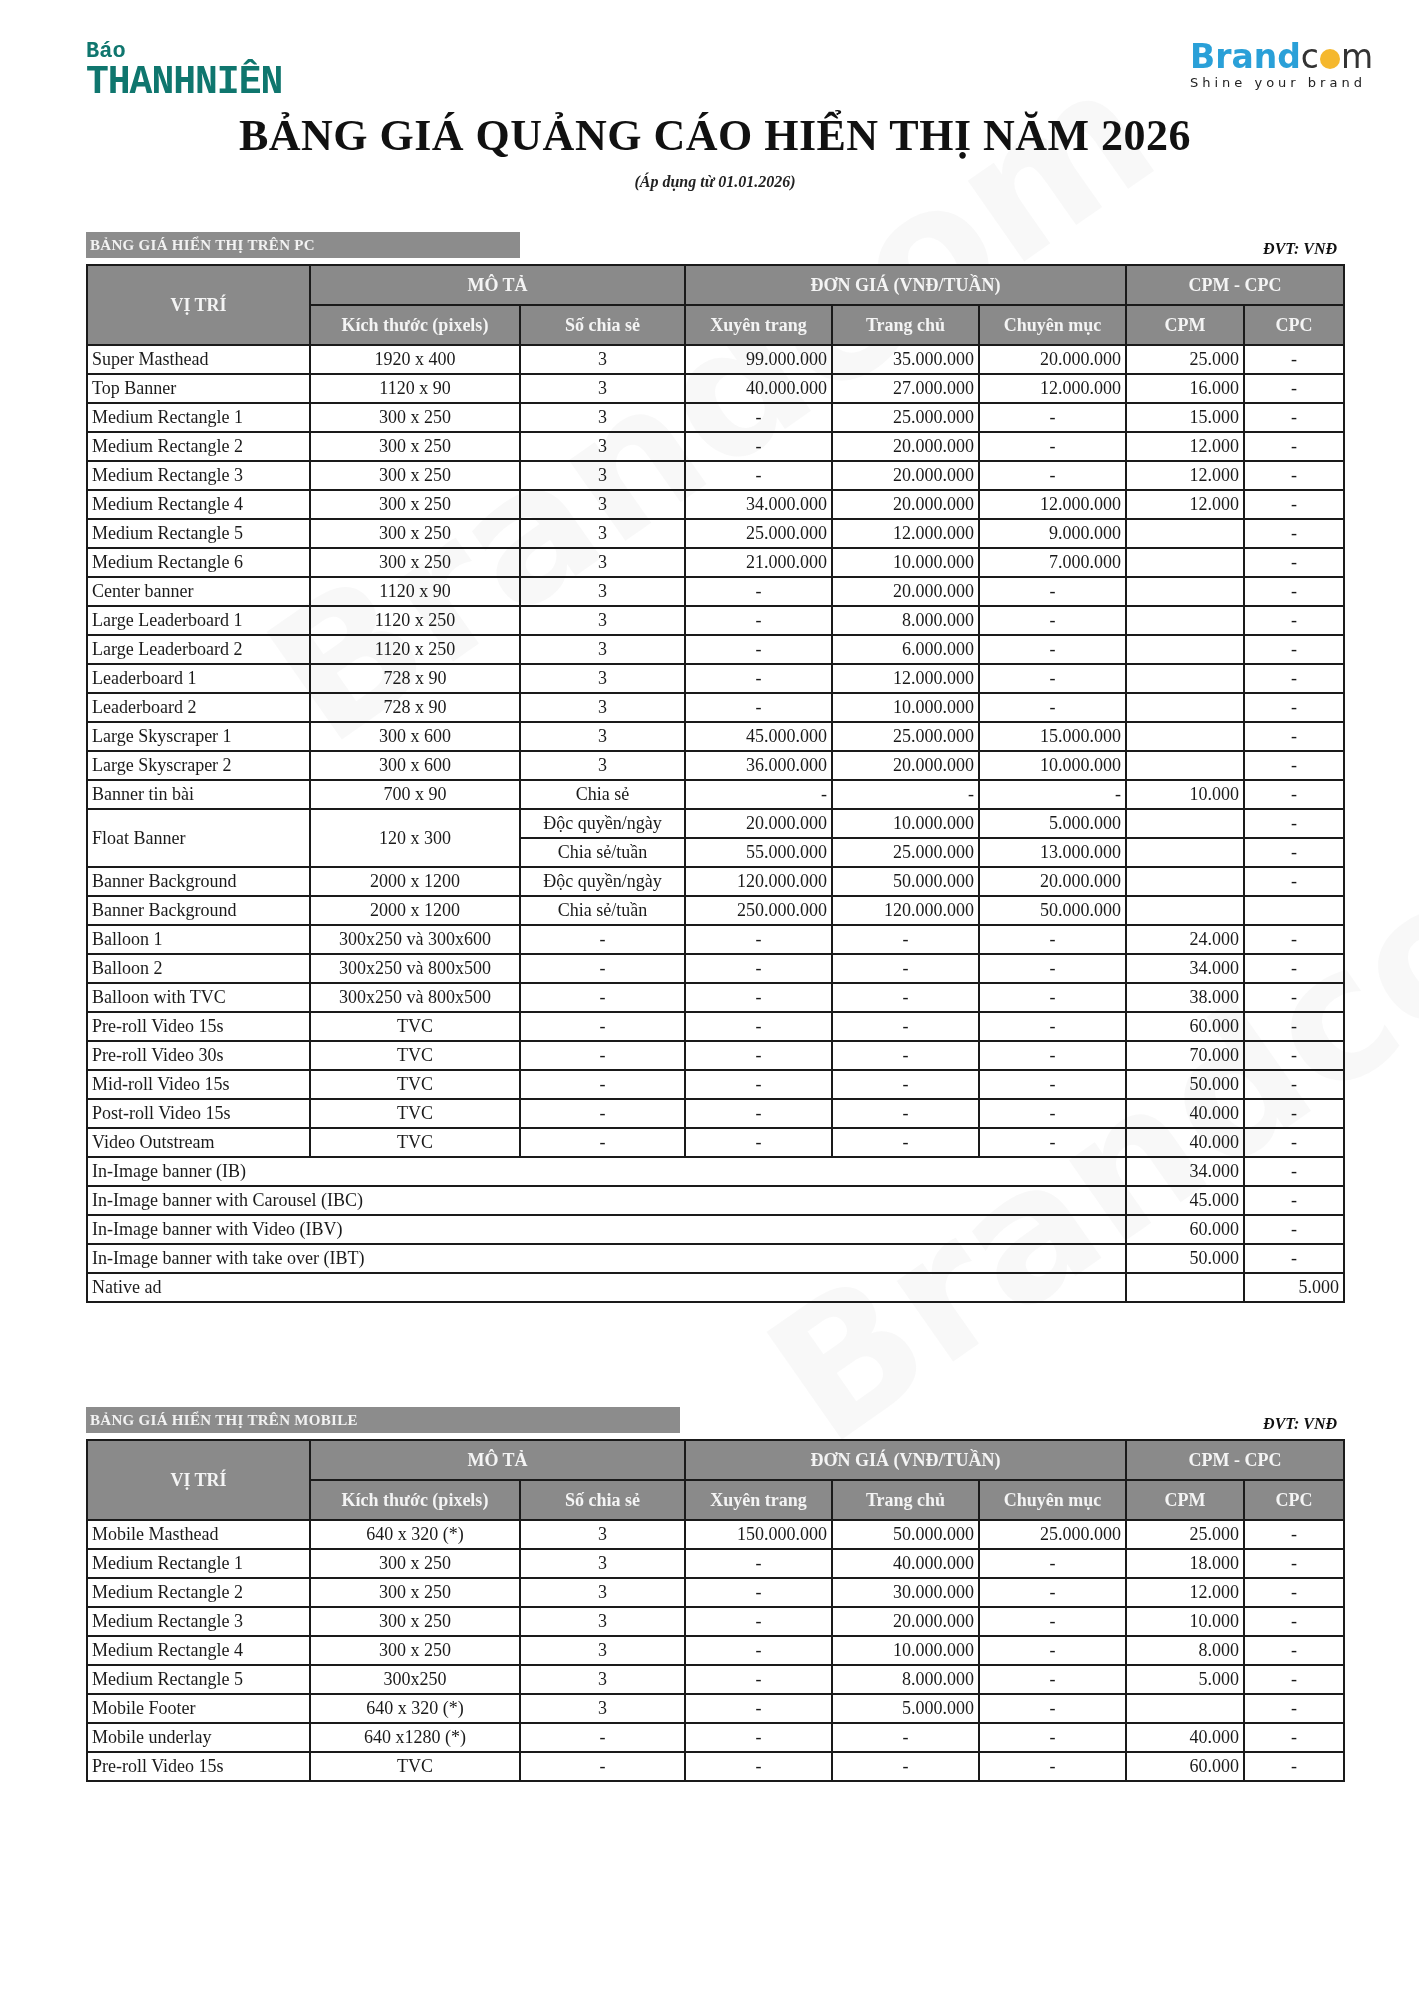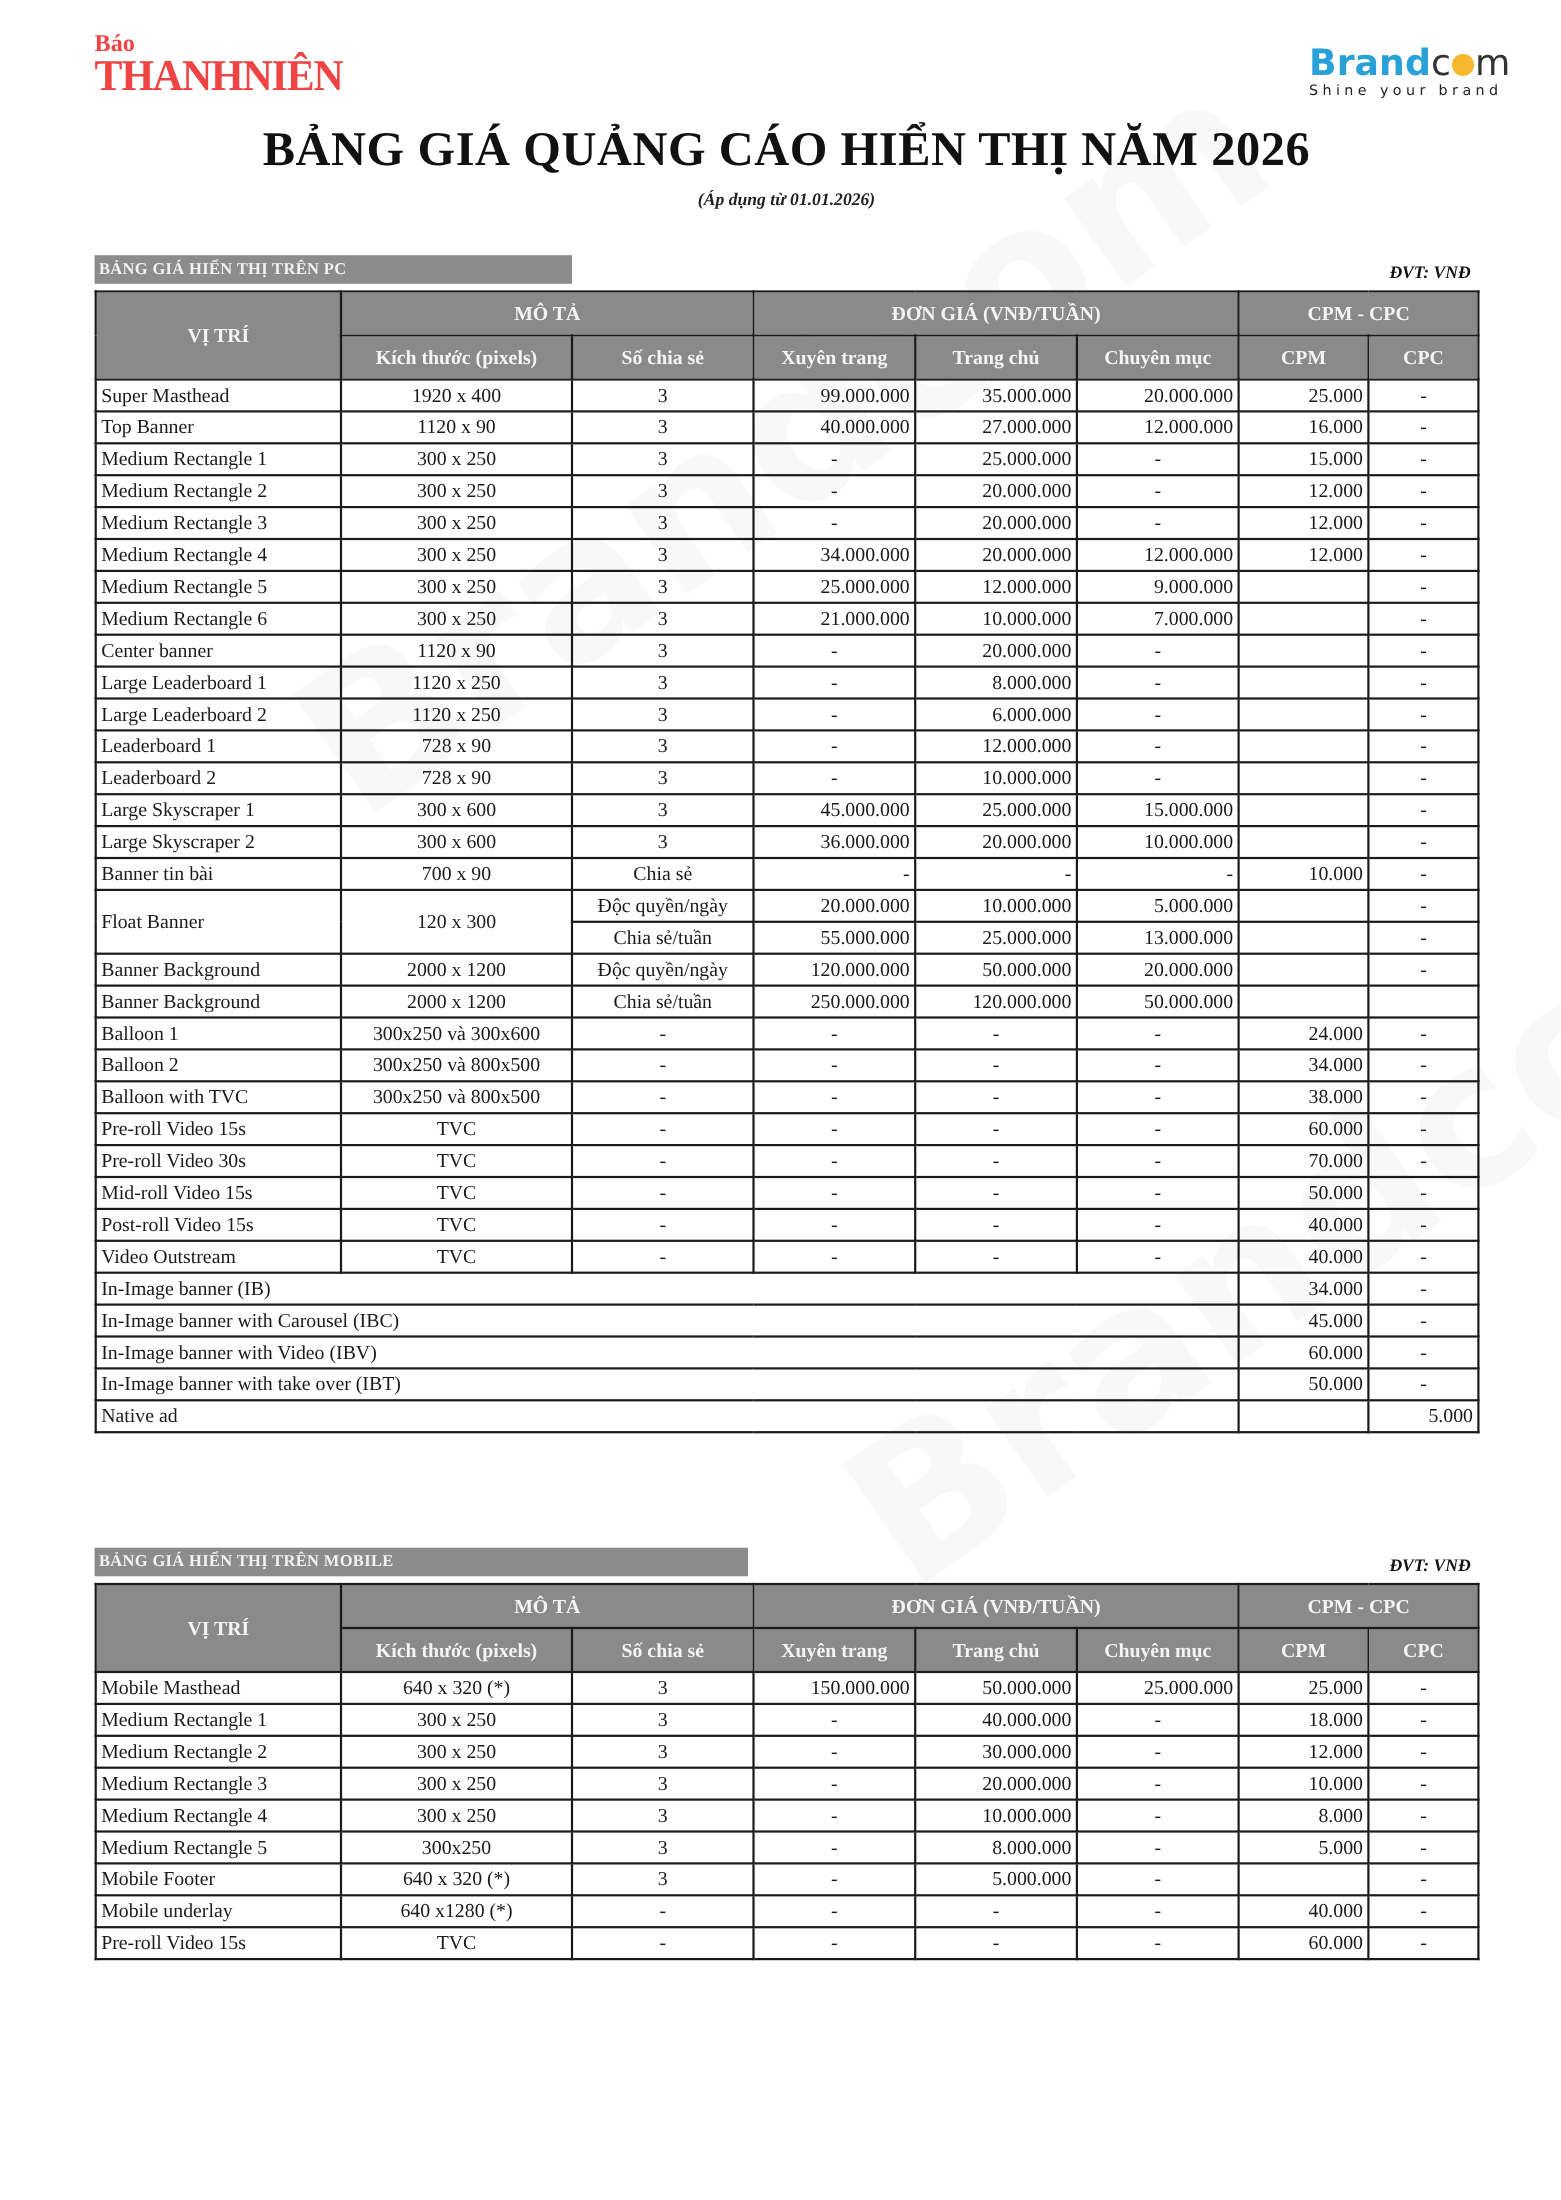--- a/index.html
+++ b/index.html
@@ -1,18 +1,18 @@
 <!DOCTYPE html>
 <html><head>
 <meta charset="utf-8">
 <style>
   html, body { margin: 0; padding: 0; background: #ffffff; }
   body { width: 1419px; height: 2000px; position: relative; overflow: hidden;
          font-family: "Liberation Serif", "DejaVu Serif", serif; color: #1a1a1a; }
-  .logo-tn { position: absolute; left: 86px; top: 28px; color: #ef4444; font-family: Liberation Serif, serif; }
+  .logo-tn { position: absolute; left: 86px; top: 41px; color: #0f766e; font-family: Liberation Mono, monospace; }
   .logo-tn .bao { font-size: 22px; font-weight: bold; line-height: 22px; }
   .logo-tn .name { font-size: 38px; font-weight: 900; letter-spacing: -1px; line-height: 38px; transform: scaleY(1.05); }
   .logo-bc { position: absolute; left: 1190px; top: 40px; font-family: "DejaVu Sans", sans-serif; }
   .logo-bc .brand { font-size: 33px; font-weight: bold; line-height: 34px; }
   .logo-bc .brand .b1 { color: #2aa0d8; }
   .logo-bc .brand .b2 { color: #333; font-weight: normal; }
   .logo-bc .brand .dot { display: inline-block; width: 20px; height: 20px; background: #f5b82e; border-radius: 50%; vertical-align: -1px; margin: 0 1px; }
   .logo-bc .tag { font-size: 13px; letter-spacing: 4px; color: #222; margin-top: 1px; }
   .title { position: absolute; left: 0; width: 1430px; top: 110px; text-align: center; font-size: 44px; font-weight: bold; color: #111; letter-spacing: 0.5px; }
   .subtitle { position: absolute; left: 0; width: 1430px; top: 173px; text-align: center; font-size: 16px; font-style: italic; font-weight: bold; color: #222; }

